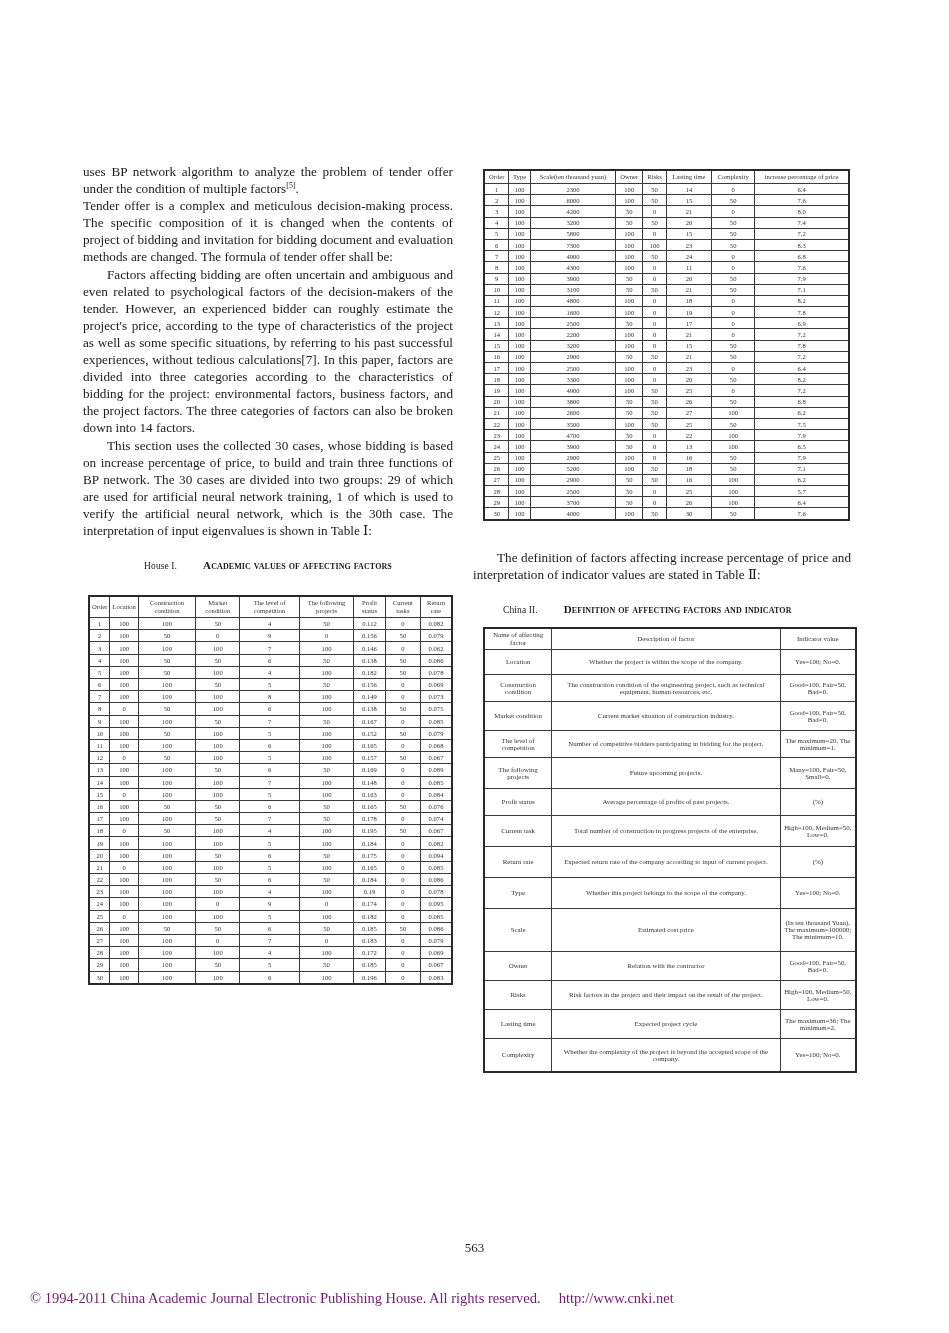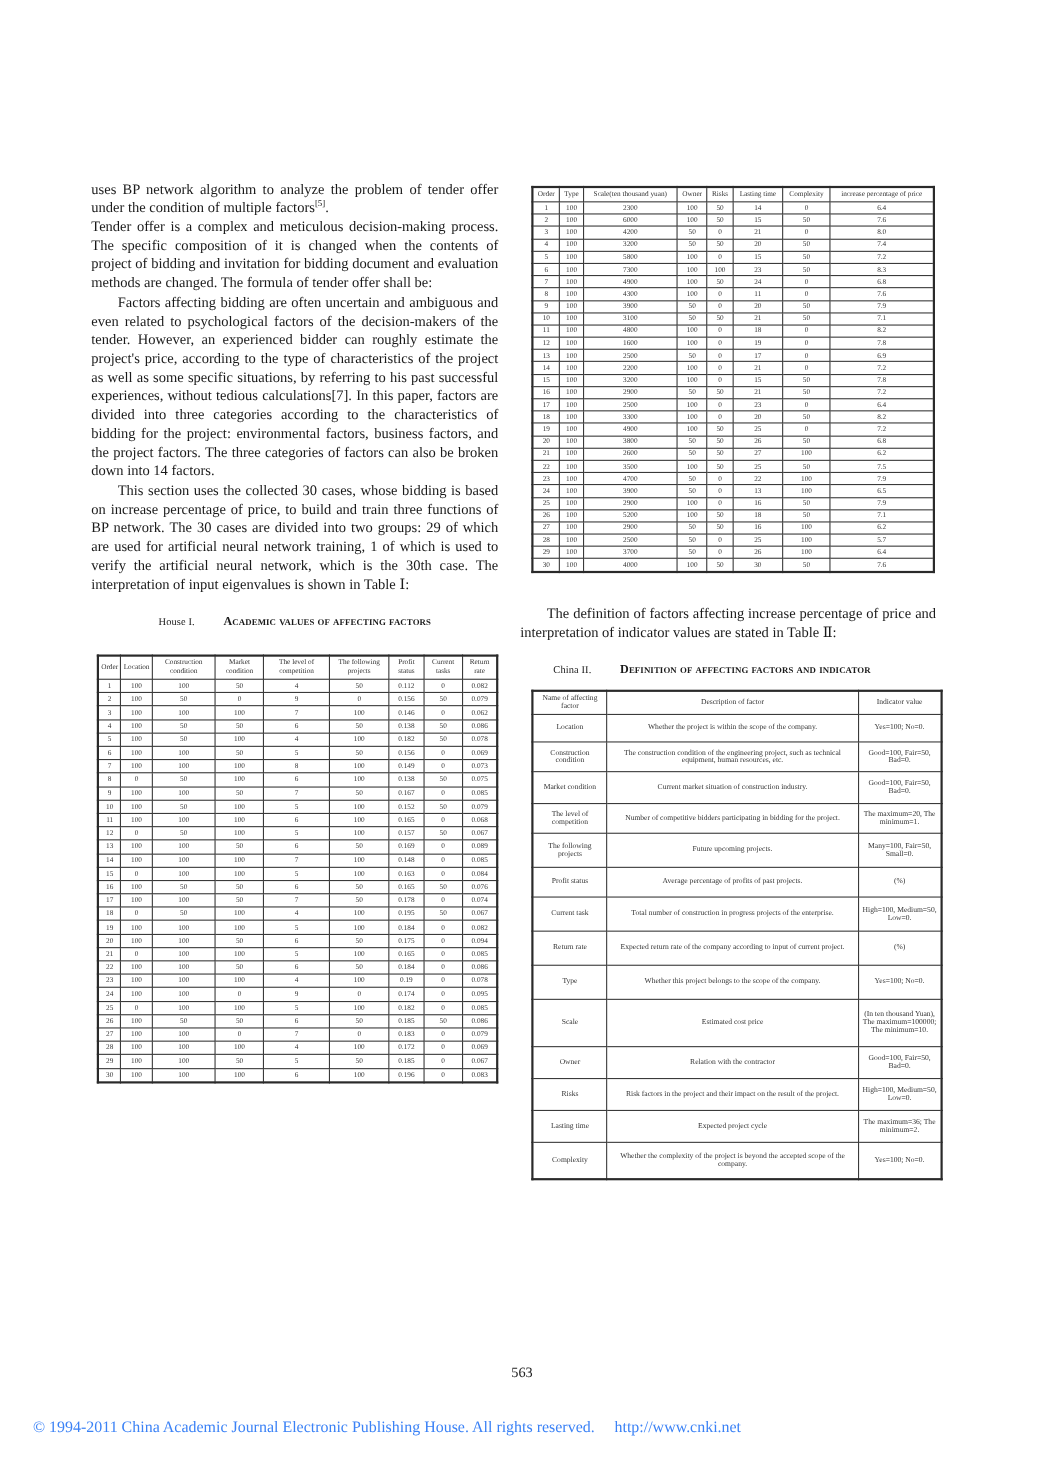--- a/index.html
+++ b/index.html
@@ -21,21 +21,21 @@
       font-family:"Liberation Serif", "DejaVu Serif", serif; }
     table.data td, table.data th { border:1px solid #3a3a3a; text-align:center;
       font-weight:normal; padding:0 1px; white-space:nowrap; }
     table.data { border:2px solid #2a2a2a; }
     table.t1 td { height:11.2px; }
     table.t3 td { height:10.2px; }
     table.t2 { font-size:6.9px; }
     table.t2 td, table.t2 th { white-space:normal; line-height:7.2px; padding:1px 3px; }
     .footer-page { position:absolute; left:0; width:949px; top:1240px; text-align:center;
       font-size:13px; color:#222; }
-    .copyright { position:absolute; left:30px; top:1290px; font-size:14.5px; color:#3b82f6;
+    .copyright { position:absolute; left:30px; top:1290px; font-size:14.5px; color:#701a75;
       font-family:"Liberation Serif", "DejaVu Serif", serif; white-space:nowrap; }
     .copyright .url { margin-left:18px; }
   </style>
 </head>
 <body>
 
 <div class="col col-left">
   <p><span>uses BP network algorithm to analyze the problem of tender offer under the condition of multiple factors</span><sup>[5]</sup><span>.</span></p>
 
 

